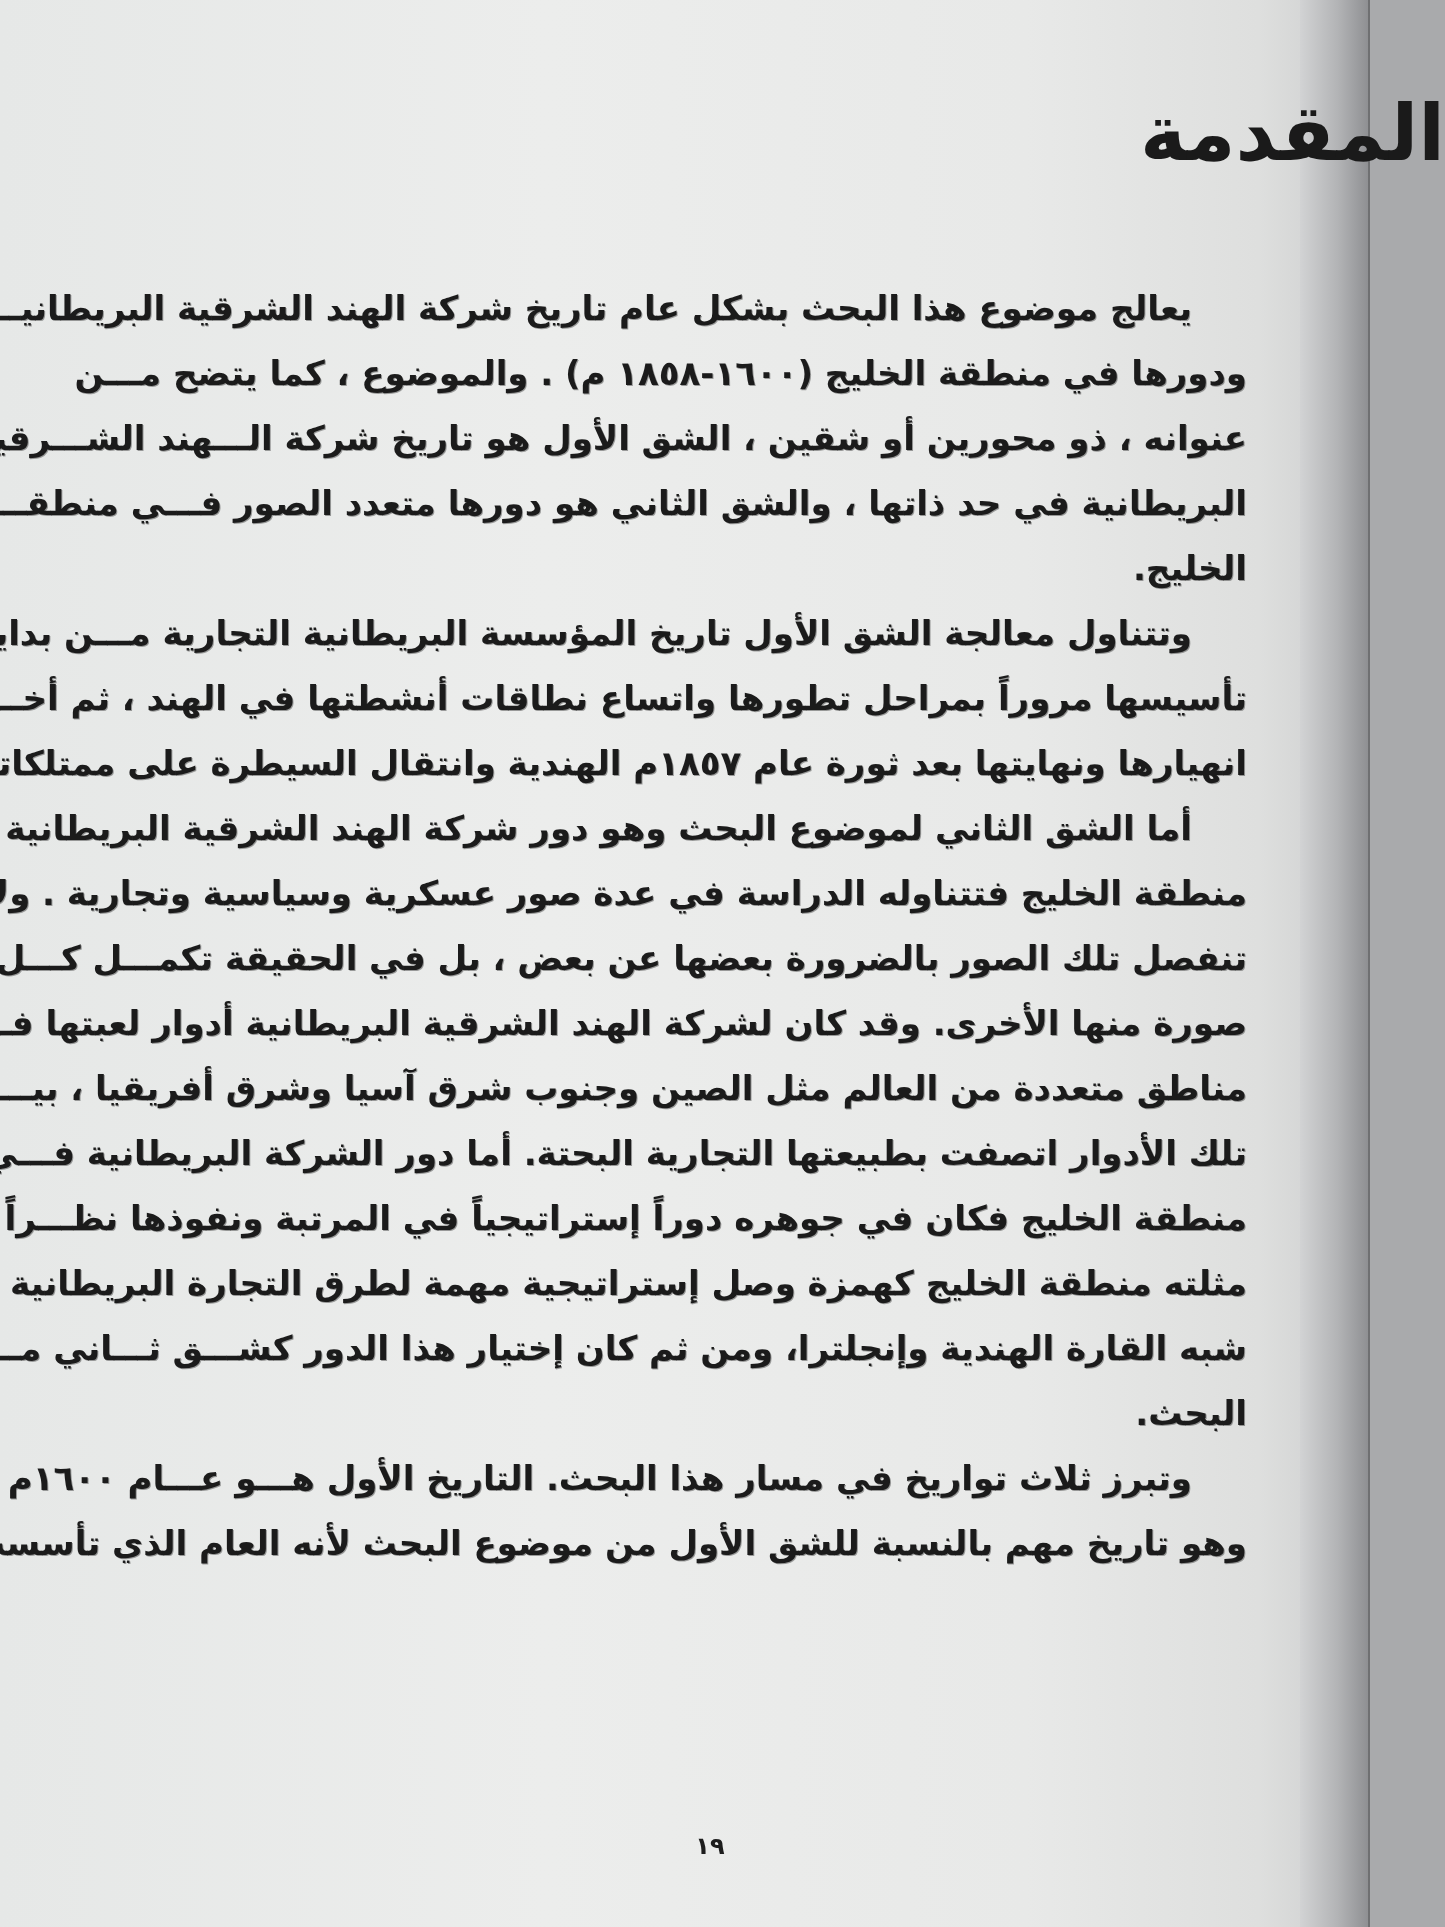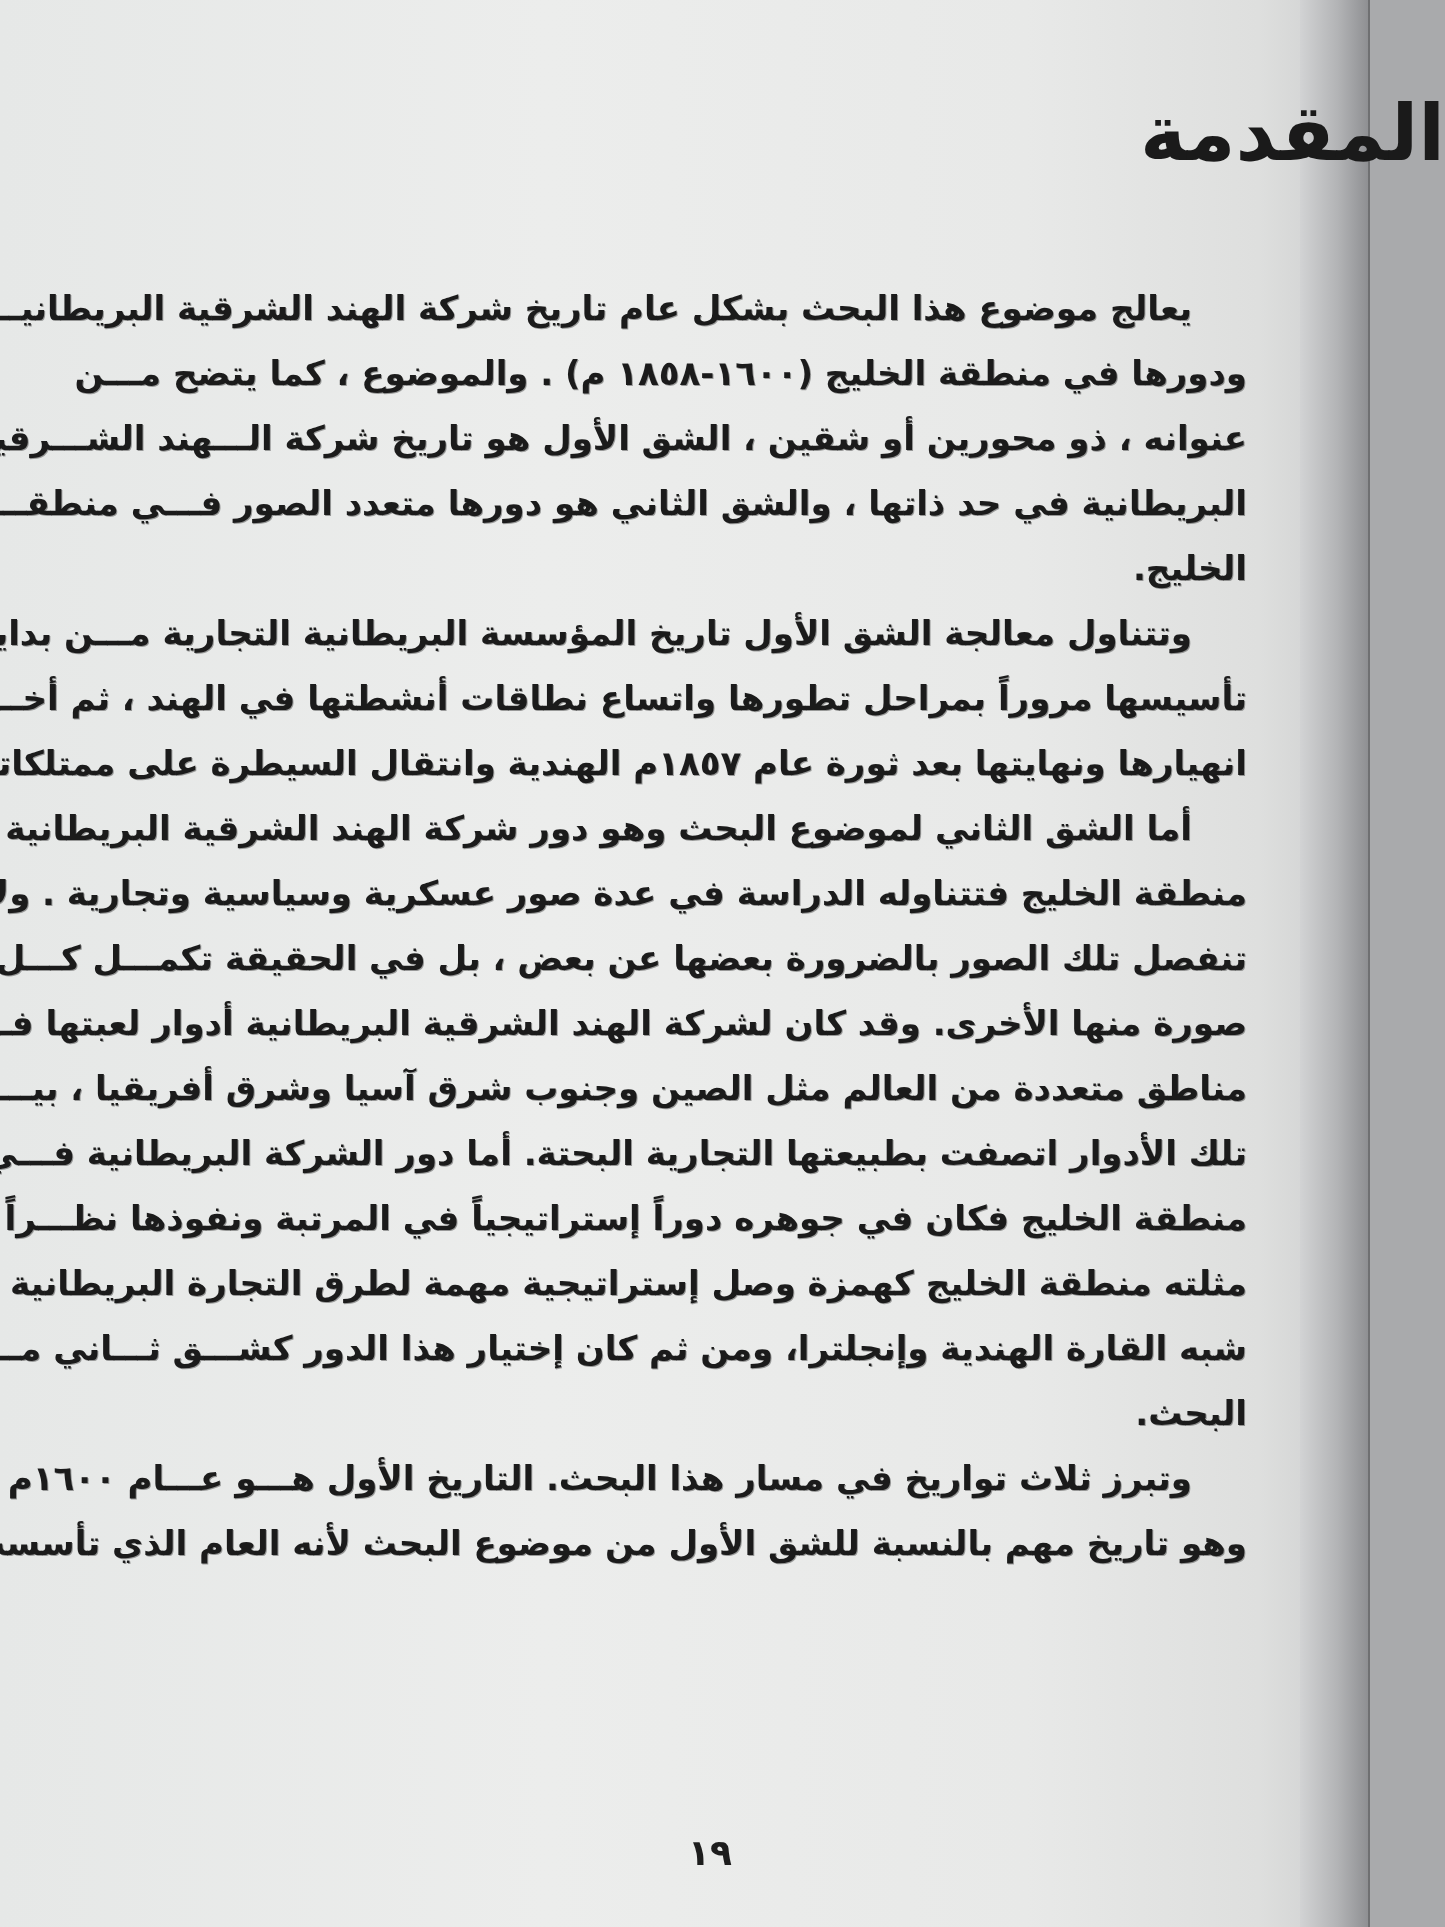--- a/index.html
+++ b/index.html
@@ -84,21 +84,21 @@
       text-align-last: right;
     }
     .page-number {
       position: absolute;
       left: 660px;
       top: 1832px;
       width: 100px;
       text-align: center;
       font-family: "DejaVu Sans", sans-serif;
       font-weight: bold;
-      font-size: 36px;
+      font-size: 24px;
       color: #1d1d1d;
     }
   </style>
 </head>
 <body>
 
 <div class="page"></div>
 <div class="gutter"></div>
 <div class="spine-edge"></div>
 

